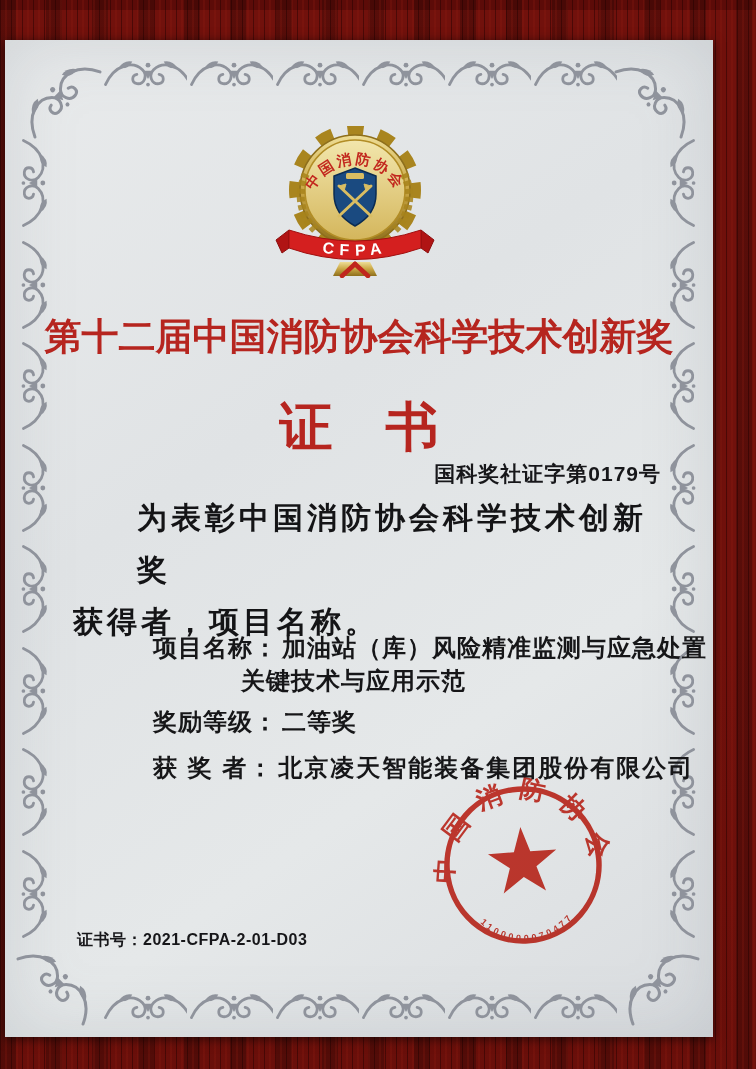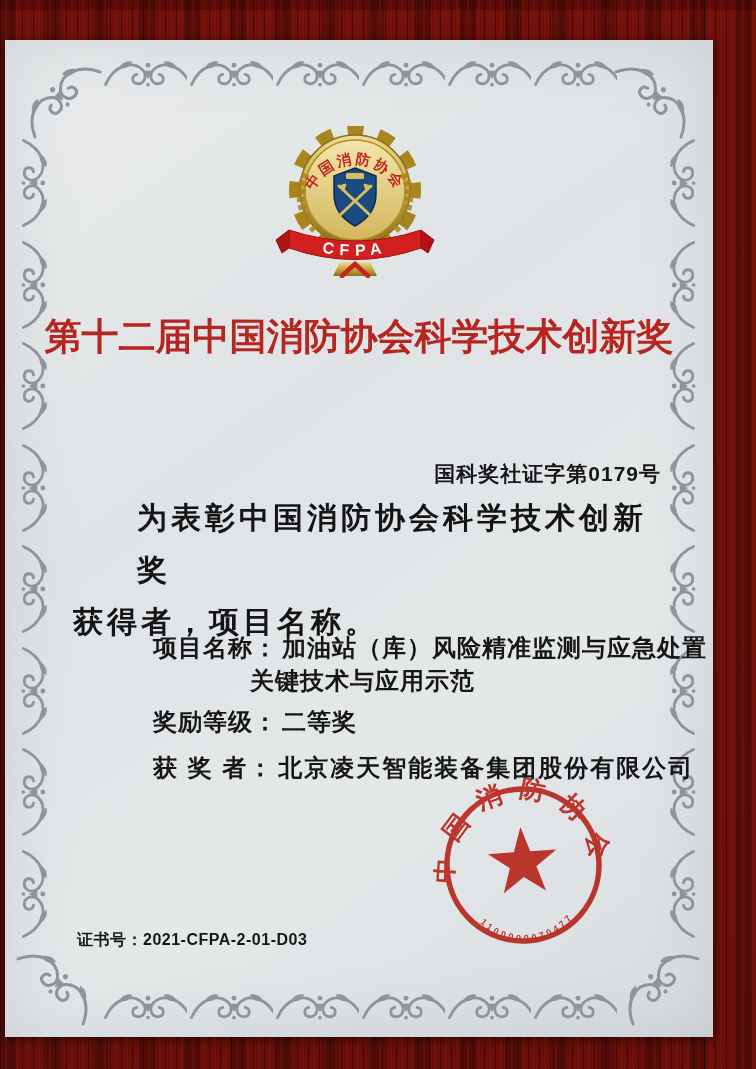--- a/index.html
+++ b/index.html
@@ -31,21 +31,21 @@
   .page-title{position:absolute;left:0;right:0;top:272px;margin:0;text-align:center;
     font-size:37px;font-weight:bold;color:#b6251f;letter-spacing:0px;white-space:nowrap;}
   .heading{position:absolute;left:0;right:0;top:352px;text-align:center;
     font-size:53px;font-weight:bold;color:#b6251f;white-space:nowrap;}
   .serial{position:absolute;right:52px;top:420px;font-size:21px;font-weight:bold;color:#17171a;letter-spacing:1px;}
   .bodytext{position:absolute;left:68px;top:452px;width:600px;color:#141416;
     font-family:"Liberation Serif",serif;font-weight:bold;font-size:30px;letter-spacing:4px;}
   .bodytext .l1{margin:0 0 0 64px;line-height:52px;}
   .bodytext .l2{margin:0;line-height:52px;}
   .frow{position:absolute;left:148px;font-size:24px;font-weight:bold;color:#161618;letter-spacing:1px;white-space:nowrap;}
-  .f1{top:592px;} .f1b{top:625px;left:245px;} .f2{top:666px;} .f3{top:712px;letter-spacing:2px;}
+  .f1{top:592px;} .f1b{top:625px;left:236px;} .f2{top:666px;} .f3{top:712px;letter-spacing:2px;}
   .frow .lab{margin-right:4px;}
   .issue-date{position:absolute;left:378px;top:845px;font-size:25px;font-weight:bold;color:#131315;
     letter-spacing:1px;white-space:nowrap;z-index:2;}
   .seal{position:absolute;left:428px;top:735px;width:180px;height:180px;z-index:3;
     mix-blend-mode:multiply;opacity:.92;transform:rotate(-4deg);}
   .certno{position:absolute;left:72px;top:890px;font-size:16px;font-weight:bold;color:#17171a;letter-spacing:.5px;}
 </style>
 </head>
 <body>
 
@@ -243,20 +243,21 @@
         <path d="M146,104 L159,114 L153,127 L146,122 Z" fill="#b01414" stroke="#8c0e0e"></path>
         <path d="M14,104 Q80,126 146,104 L146,122 Q80,145 14,122 Z" fill="#d41f1f" stroke="#a01010" stroke-width="1"></path>
         <path id="ribT" d="M18,119 Q80,140 142,119" fill="none"></path>
         <text font-size="16" font-weight="bold" fill="#ffffff" letter-spacing="6">
           <textPath href="#ribT" startOffset="50%" text-anchor="middle">CFPA</textPath>
         </text>
       </g>
     </svg>
 
     <h1 class="page-title">第十二届中国消防协会科学技术创新奖</h1>
+    <div class="heading">证　书</div>
     <div class="serial">国科奖社证字第0179号</div>
 
     <div class="bodytext">
       <p class="l1">为表彰中国消防协会科学技术创新奖</p>
       <p class="l2">获得者，项目名称。</p>
     </div>
 
     <div class="frow f1">
       <span class="lab">项目名称：</span><span>加油站（库）风险精准监测与应急处置</span>
     </div>

